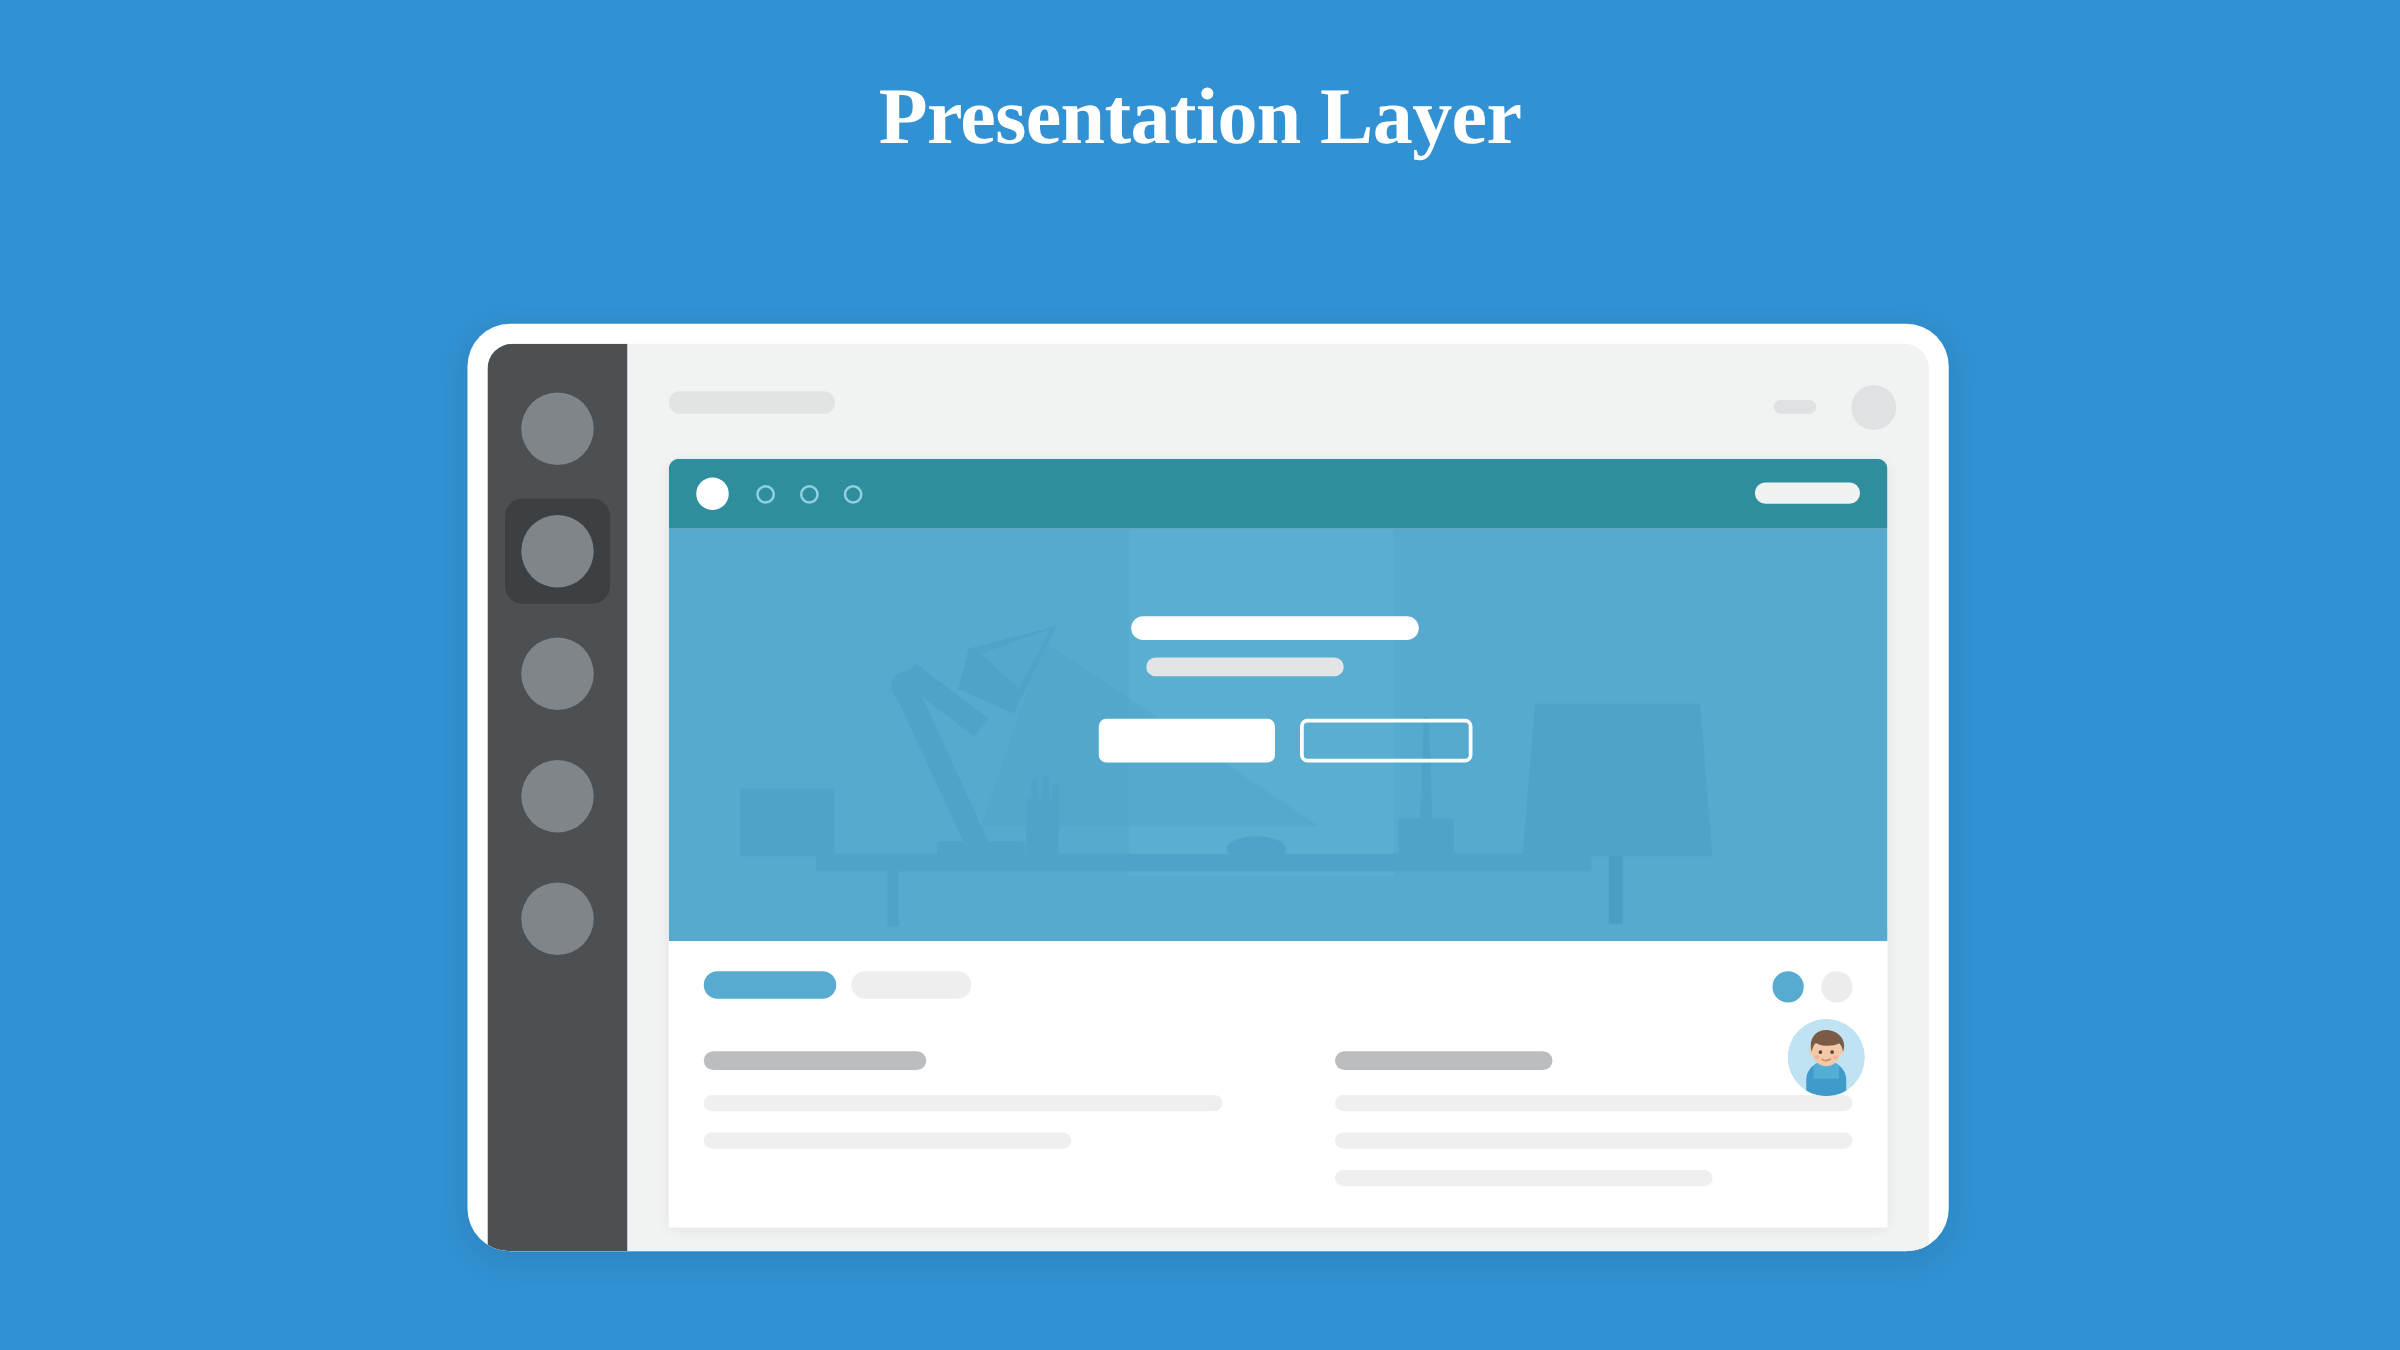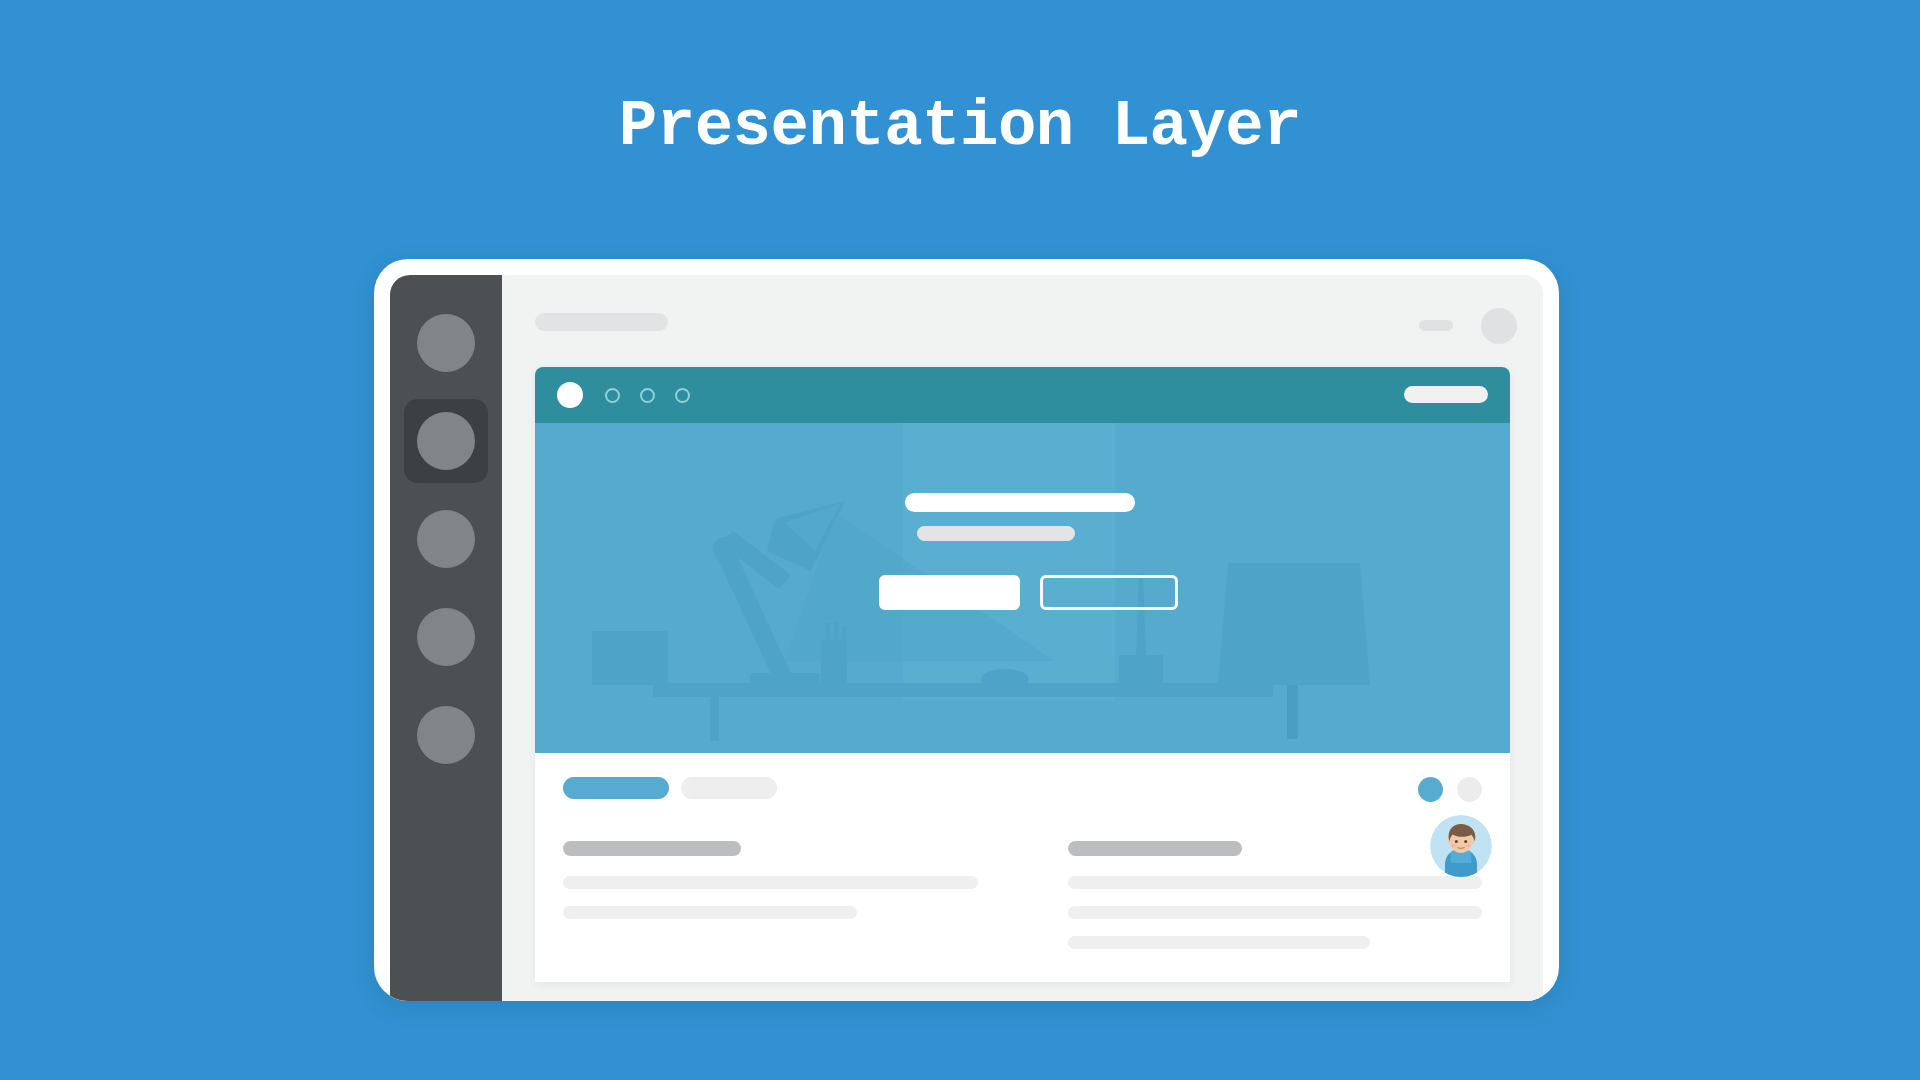--- a/index.html
+++ b/index.html
@@ -21,22 +21,21 @@
     position: absolute;
     top: 58px;
     left: 0;
     width: 1920px;
     text-align: center;
     color: #ffffff;
     font-size: 64px;
     font-weight: bold;
     letter-spacing: -0.5px;
     line-height: 1.1;
-    font-family: Liberation Mono, monospace;
-    margin-top: 34px;
+    font-family: Liberation Serif, serif;
   }
 
   
   #device-frame {
     position: absolute;
     left: 374px;
     top: 259px;
     width: 1185px;
     height: 742px;
     background: #ffffff;

